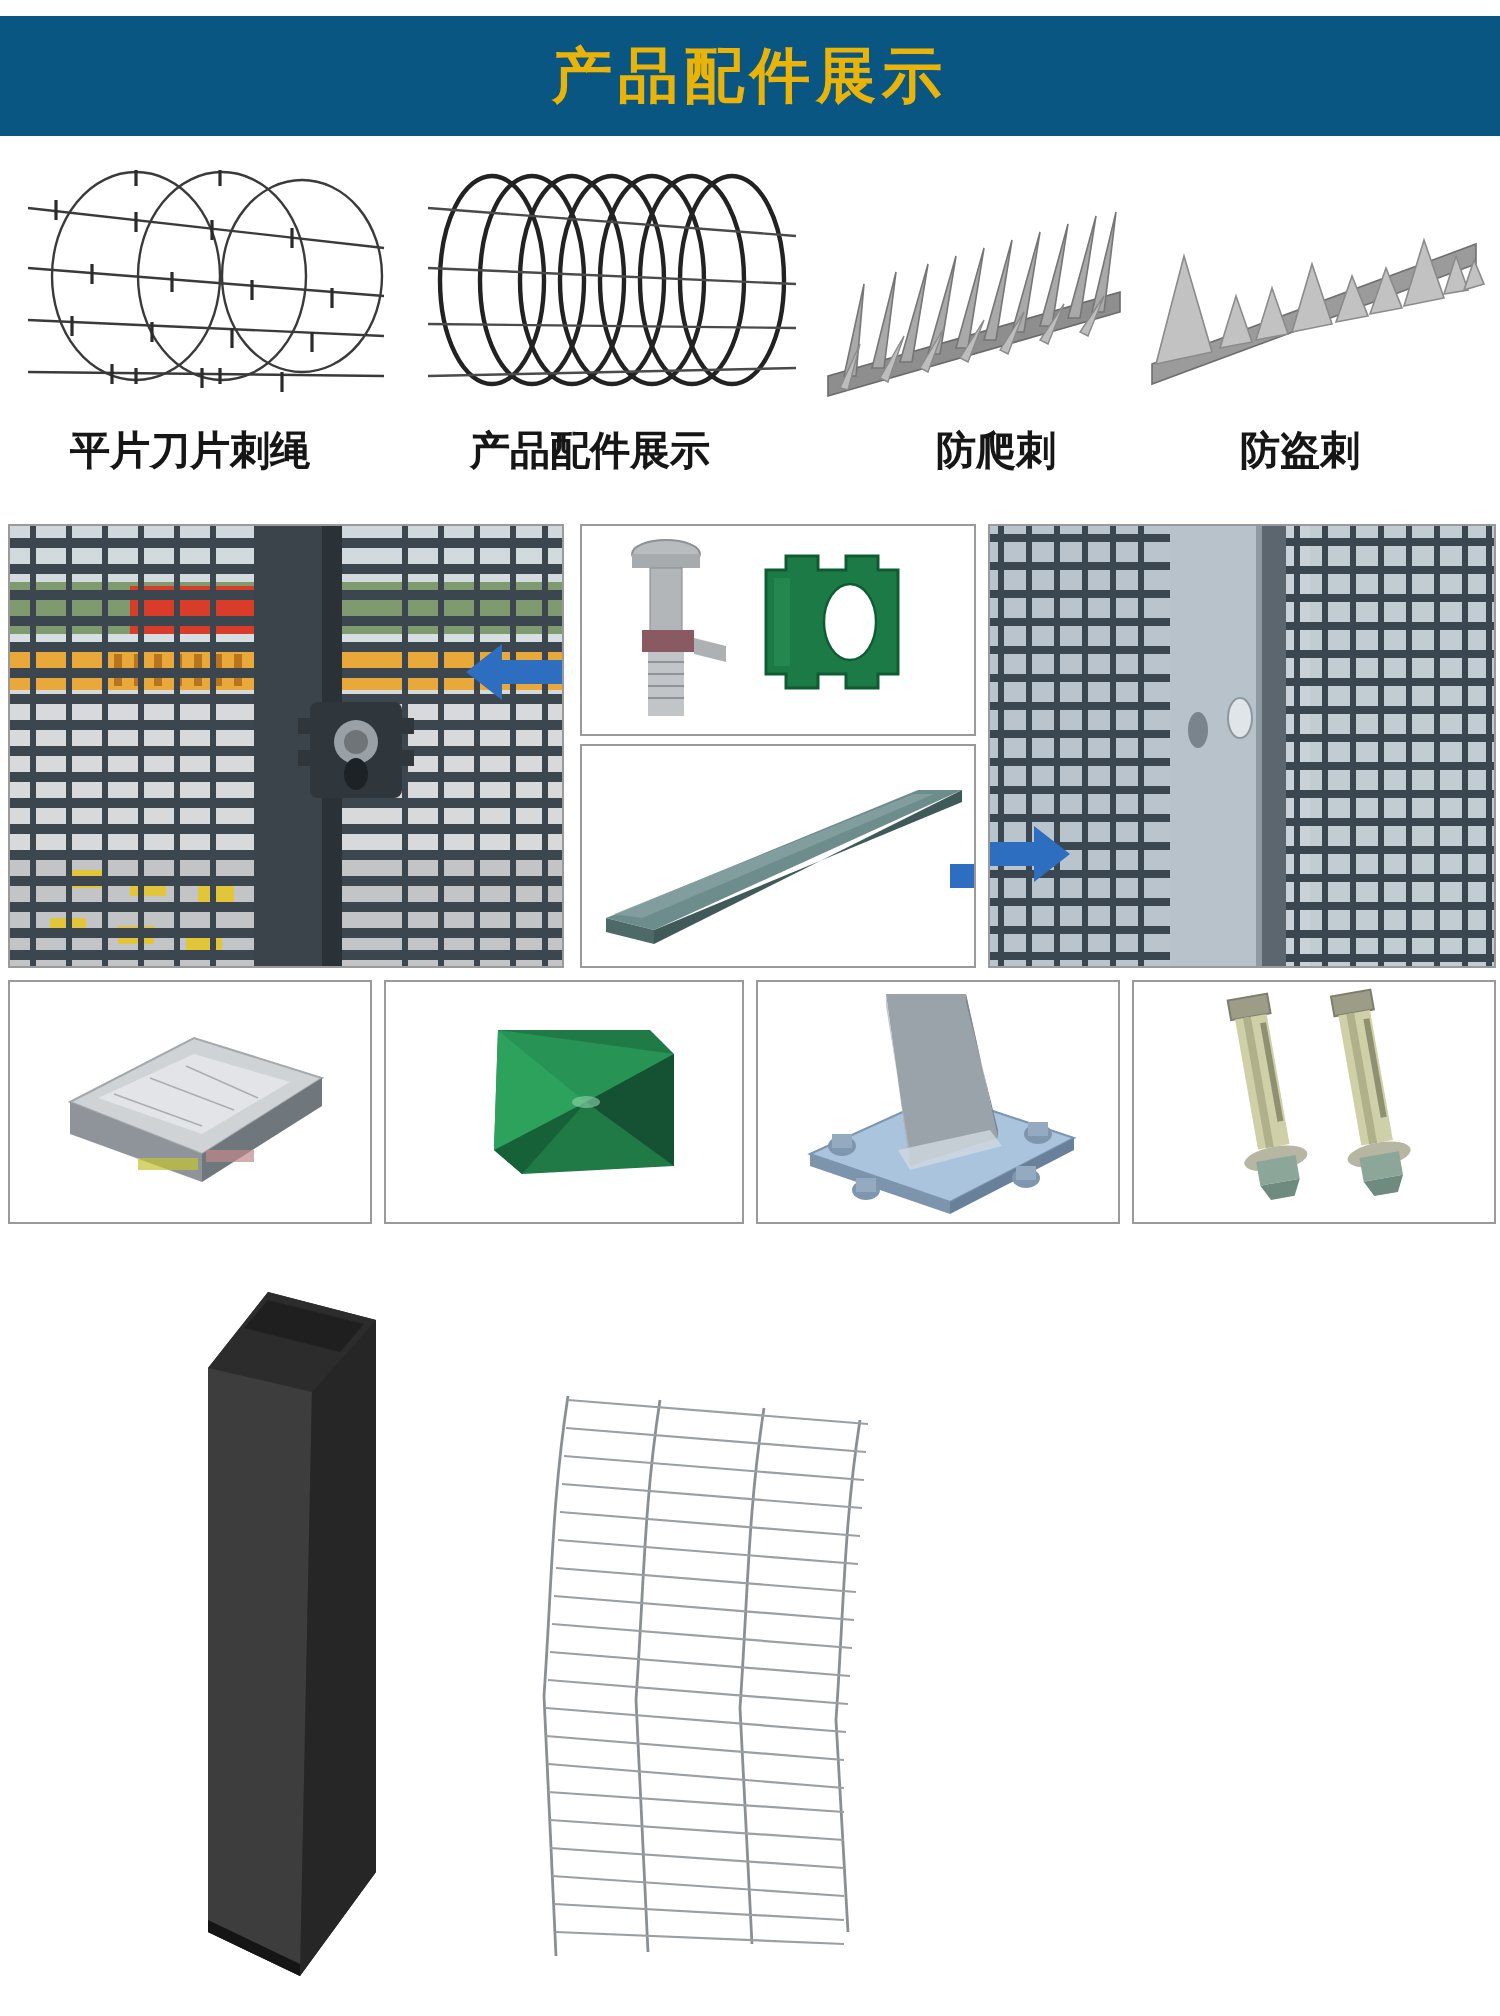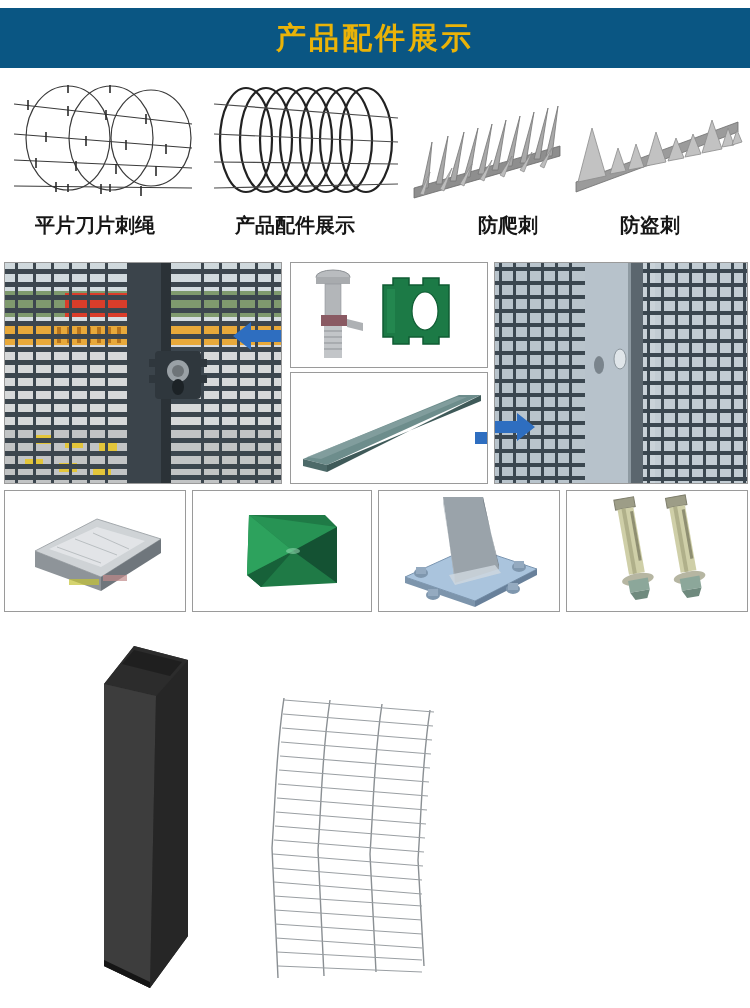--- a/index.html
+++ b/index.html
@@ -35,21 +35,21 @@
   .c1d{left:572px;width:172px;}
   .labels1{position:absolute;left:0;top:212px;width:732px;height:34px;}
   .lbl1{
     position:absolute;top:0;
     font-size:20px;color:#161616;font-weight:bold;
     font-family:"DejaVu Sans","Liberation Sans",sans-serif;
     white-space:nowrap;
   }
   .lbl1a{left:35px;}
   .lbl1b{left:235px;}
-  .lbl1c{left:478px;}
+  .lbl1c{left:468px;}
   .lbl1d{left:620px;}
 
   
   .row2{position:absolute;left:4px;top:262px;width:742px;height:222px;}
   .pbox{position:absolute;border:1px solid #9a9a9a;background:#fff;overflow:hidden;}
   .p2left{left:0;top:0;width:276px;height:220px;}
   .p2midtop{left:286px;top:0;width:196px;height:104px;}
   .p2midbot{left:286px;top:110px;width:196px;height:110px;}
   .p2right{left:490px;top:0;width:252px;height:220px;}
 

